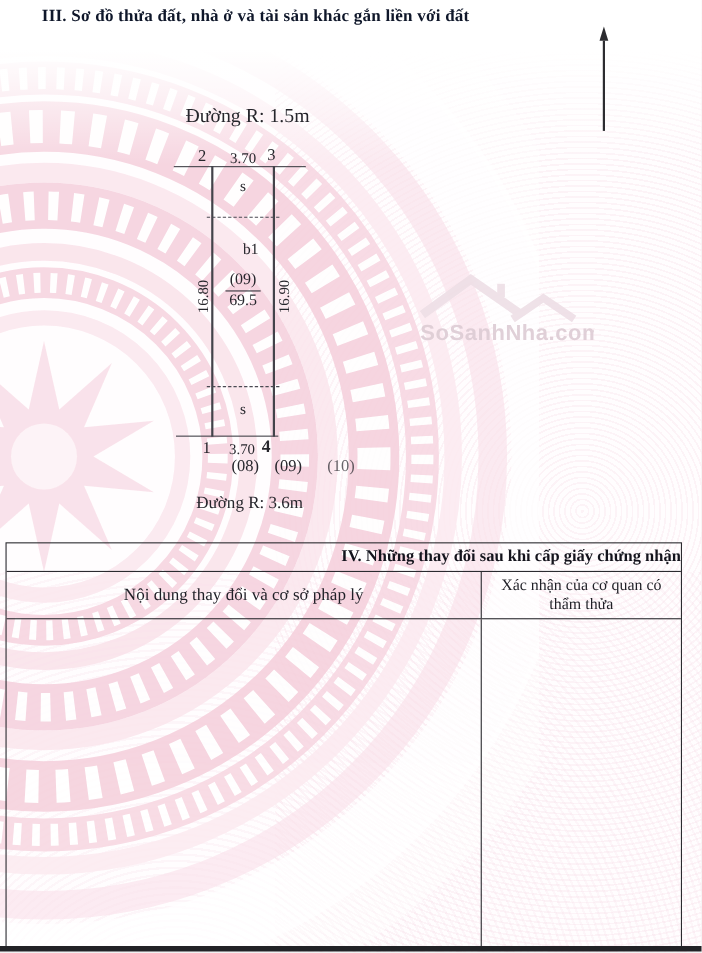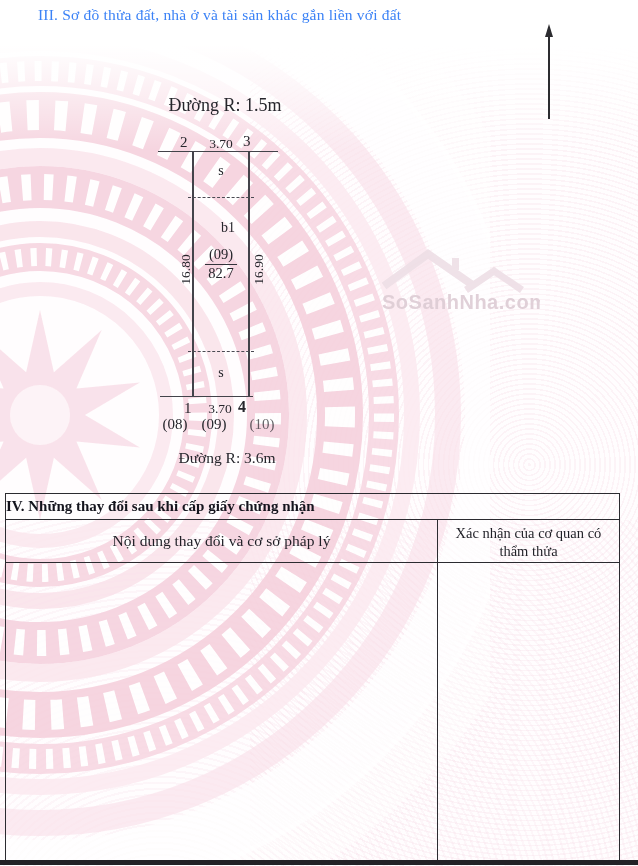--- a/index.html
+++ b/index.html
@@ -24,21 +24,21 @@
     opacity:.6;
   }
   .drum-svg{ left:-410px; top:-35px; width:900px; height:900px; }
   .bg-fade-top{
     left:0; right:0; top:0; height:150px;
     background:linear-gradient(#ffffff 30%, rgba(255,255,255,0));
   }
   
   .section-title{
     position:absolute; left:38px; top:6px;
-    font-size:15.5px; font-weight:normal; color:#3b82f6; letter-spacing:.2px;
+    font-size:15.5px; font-weight:bold; color:#0f172a; letter-spacing:.2px;
   }
   
   .north-arrow{ position:absolute; left:544px; top:24px; width:12px; height:98px; }
   .north-arrow .head{
     width:0; height:0; margin-left:1px;
     border-left:4px solid transparent; border-right:4px solid transparent;
     border-bottom:13px solid #2c2c30;
   }
   .north-arrow .shaft{ width:2px; height:82px; margin-left:4px; background:#2c2c30; }
   
@@ -46,35 +46,35 @@
   .dg.center{ text-align:center; }
   .hline{ position:absolute; height:0; border-top:1.7px solid #43434a; }
   .vline{ position:absolute; width:1.7px; background:#43434a; }
   .dashline{ position:absolute; height:0; border-top:1.7px dashed #4a4a52; }
   .rot{ transform:rotate(-90deg); transform-origin:center; }
   .frac-top{ display:inline-block; border-bottom:1.4px solid #33333a; padding:0 4px 1px; }
   .road-label{ font-size:18px; }
   .corner{ font-size:15px; }
   .corner-big{ font-size:16px; font-weight:600; }
   .dim{ font-size:13.5px; }
-  .neighbor{ font-size:15px; }
+  .neighbor{ font-size:15px;margin-left:48px; }
   .faded{ opacity:.7; }
   
   .site-watermark{ position:absolute; left:370px; top:238px; opacity:.9; }
   
   .ctable{
     position:absolute; left:5px; top:493px; width:615px; height:368px;
     border:1.8px solid #2b2b30; box-sizing:border-box;
     display:flex; flex-direction:column; background:transparent;
   }
   .ctable-title{
     height:25px; line-height:24px; border-bottom:1.6px solid #2b2b30;
-    text-align:left; font-weight:bold; font-size:15px; color:#14141d;
+    text-align:right; font-weight:bold; font-size:15px; color:#14141d;
   }
-  .ctable-head{ display:flex; border-bottom:1.6px solid #2b2b30;align-items:flex-end; }
+  .ctable-head{ display:flex; border-bottom:1.6px solid #2b2b30; }
   .th-left{
     width:432px; height:42px; border-right:1.6px solid #2b2b30; box-sizing:border-box;
     display:flex; align-items:center; justify-content:center; font-size:15.5px;
   }
   .th-right{
     flex:1; display:flex; align-items:center; justify-content:center;
     text-align:center; font-size:14.5px; line-height:1.25; padding:2px 10px;
   }
   .ctable-body{ flex:1; display:flex; }
   .td-left{ width:432px; border-right:1.6px solid #2b2b30; box-sizing:border-box; }
@@ -139,21 +139,21 @@
   <div class="vline" style="left:248px;top:151px;height:246px;"></div>
 
   <div class="dg center" style="left:193px;top:163px;width:56px;">s</div>
 
   <div class="dashline" style="left:188px;top:197px;width:66px;"></div>
 
   <div class="dg center" style="left:199px;top:220px;width:58px;">b1</div>
 
   <div class="dg center" style="left:193px;top:246px;width:56px;font-size:14.5px;">
     <span class="frac-top">(09)</span>
-    <div>82.7</div>
+    <div>69.5</div>
   </div>
 
   <div class="dg center rot dim" style="left:163px;top:262px;width:44px;height:15px;">16.80</div>
   <div class="dg center rot dim" style="left:236px;top:262px;width:44px;height:15px;">16.90</div>
 
   <div class="dashline" style="left:188px;top:351px;width:66px;"></div>
 
   <div class="dg center" style="left:193px;top:365px;width:56px;">s</div>
 
   <div class="hline" style="left:160px;top:396px;width:93px;"></div>

